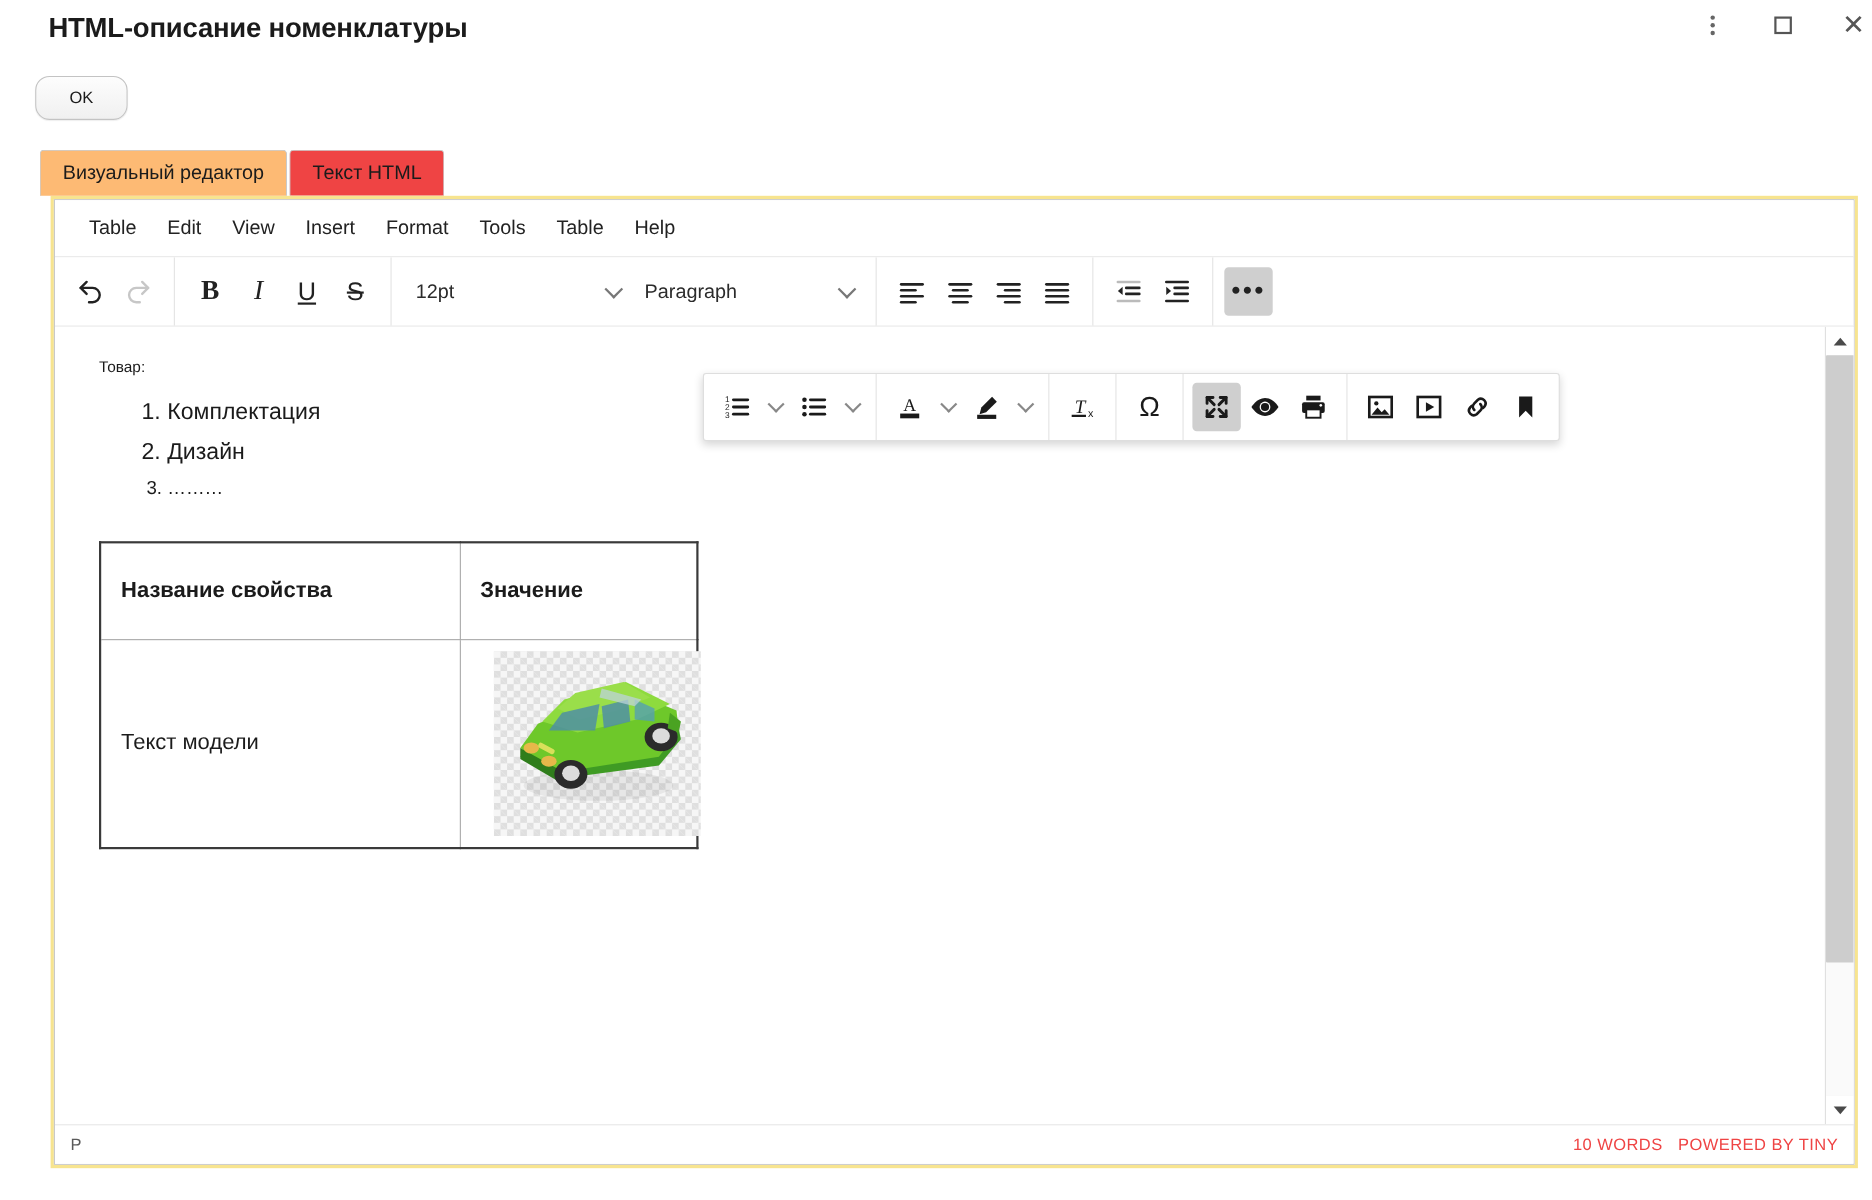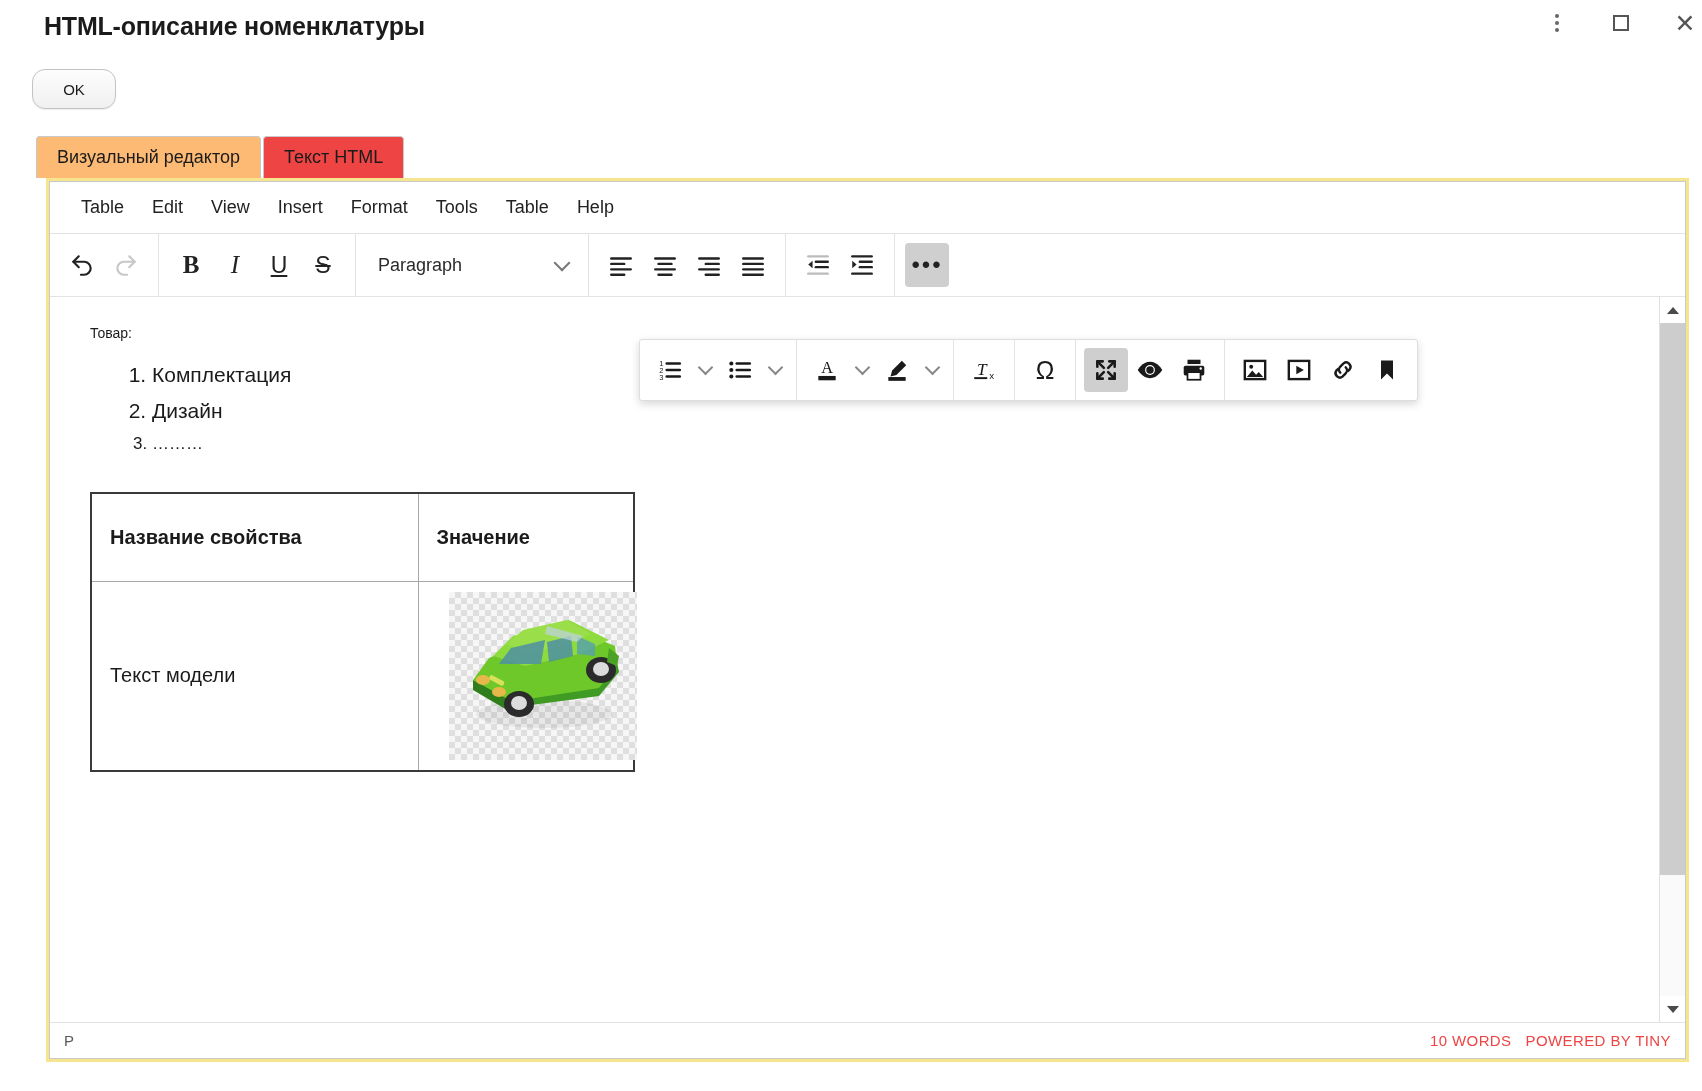--- a/index.html
+++ b/index.html
@@ -249,20 +249,24 @@
         </div>
         <div class="tb-btn">
           <span style="font-size:23px;text-decoration:underline;">U</span>
         </div>
         <div class="tb-btn">
           <span style="font-size:23px;text-decoration:line-through;">S</span>
         </div>
       </div>
 
       <div class="tb-group">
+        <div class="tb-select" style="width:208px;">
+          <span class="lbl">12pt</span>
+          <span class="chev"></span>
+        </div>
         <div class="tb-select" style="width:212px;">
           <span class="lbl">Paragraph</span>
           <span class="chev"></span>
         </div>
       </div>
 
       <div class="tb-group">
         <div class="tb-btn">
           <svg class="ic" width="26" height="26" viewBox="0 0 24 24" stroke="#222" stroke-width="2.2" stroke-linecap="round">
             <line x1="3" y1="6" x2="21" y2="6"></line>

